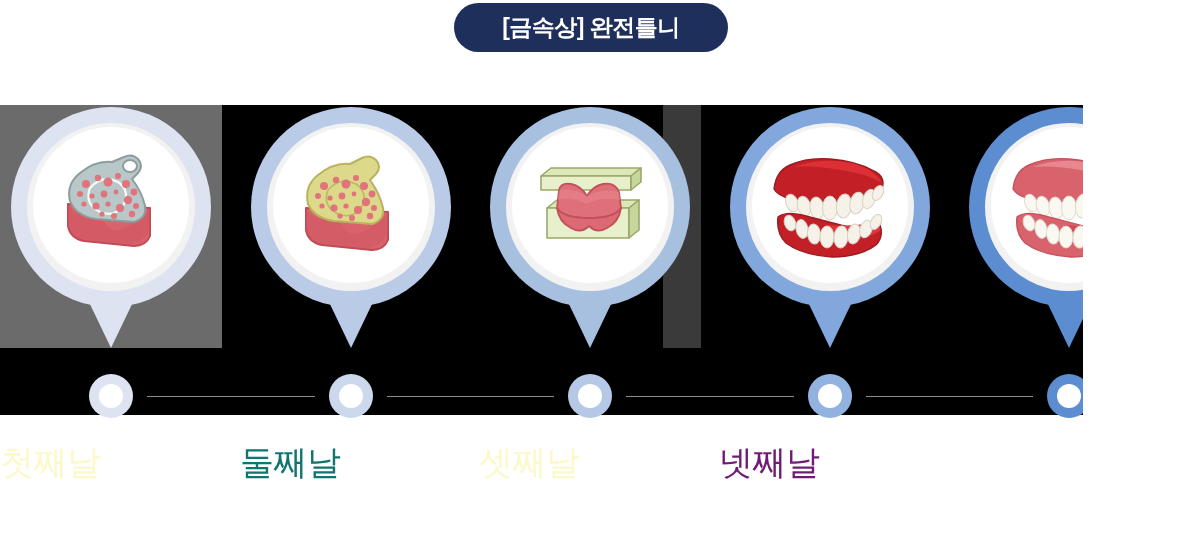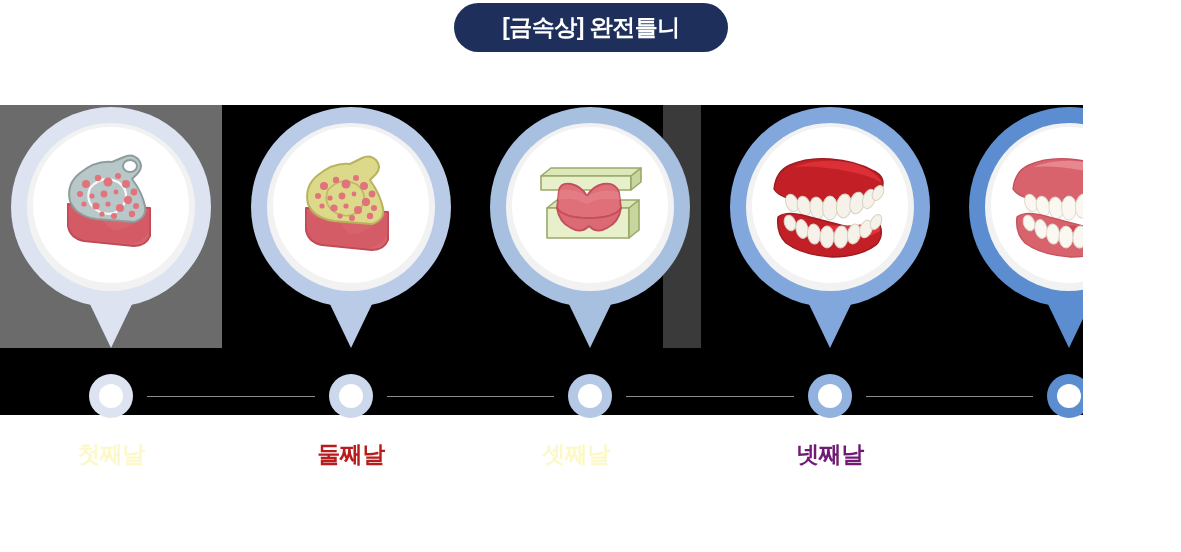--- a/index.html
+++ b/index.html
@@ -153,24 +153,24 @@
     height: 24px;
     border-radius: 50%;
     background: #ffffff;
   }
 
   
   .step-label {
     position: absolute;
     top: 440px;
     width: 222px;
-    text-align: center;
+    text-align: left;
     color: #fcf8c8;
-    font-size: 23px;
-    font-weight: bold;
+    font-size: 34px;
+    font-weight: normal;
     letter-spacing: -0.5px;
     line-height: 1.3;
     white-space: nowrap;
   }
 </style>
 </head>
 <body>
 
 <div id="stage">
 
@@ -374,17 +374,17 @@
     </div>
     <div class="tl-dot" id="dot-4" style="left: 808px; background: rgb(146, 179, 224);">
       <div class="tl-dot-core"></div>
     </div>
     <div class="tl-dot" id="dot-5" style="left: 1047px; background: rgb(91, 141, 208);">
       <div class="tl-dot-core"></div>
     </div>
   </div>
 
   <div class="step-label" id="label-1" style="left: 0px; color: rgb(252, 248, 200);">첫째날</div>
-  <div class="step-label" id="label-2" style="left: 240px; color: #b91c1c;">둘째날</div>
-  <div class="step-label" id="label-3" style="left: 465px; color: rgb(252, 248, 200);">셋째날</div>
+  <div class="step-label" id="label-2" style="left: 240px; color: #0f766e;">둘째날</div>
+  <div class="step-label" id="label-3" style="left: 479px; color: rgb(252, 248, 200);">셋째날</div>
   <div class="step-label" id="label-4" style="left: 719px; color: #701a75;">넷째날</div>
 
 </div>
 
 </body></html>

